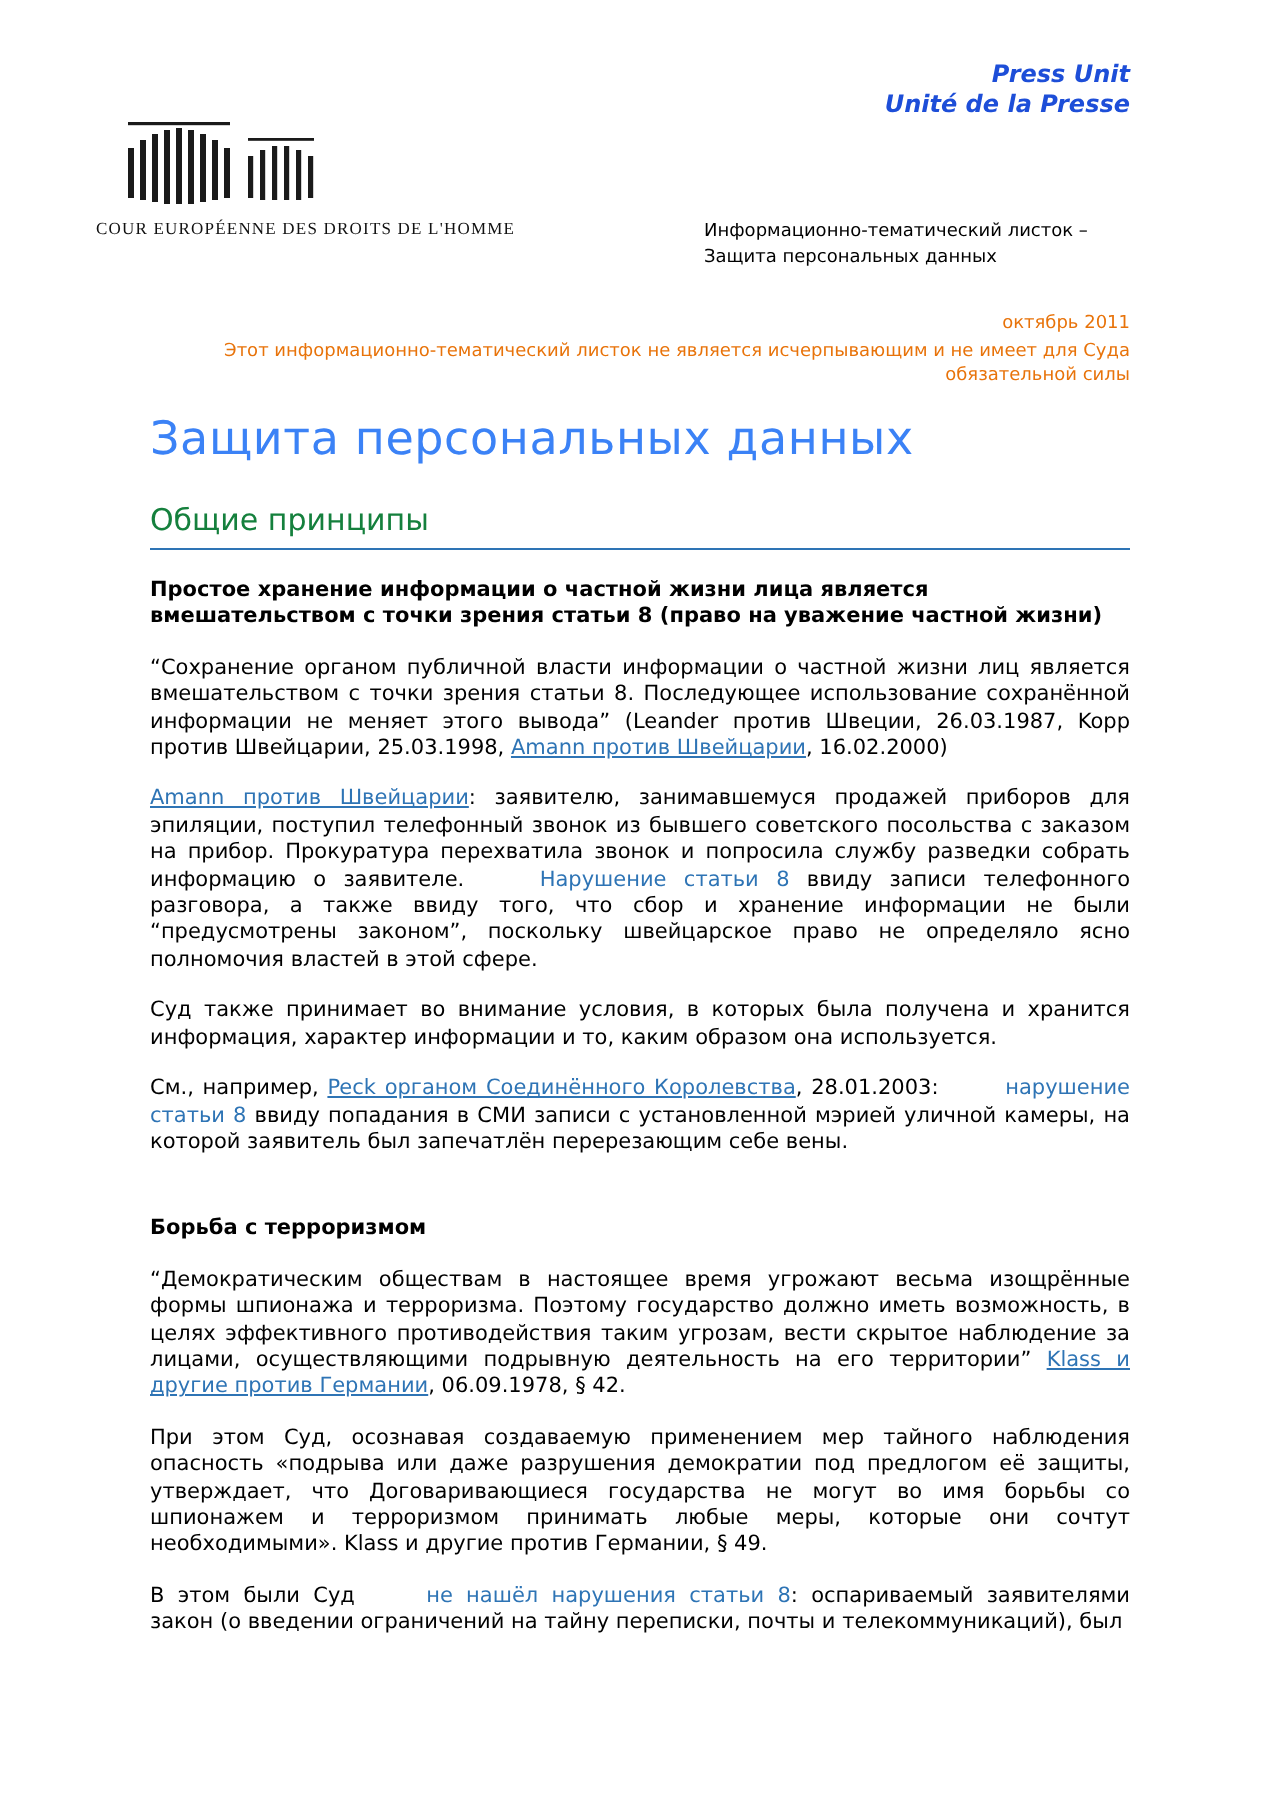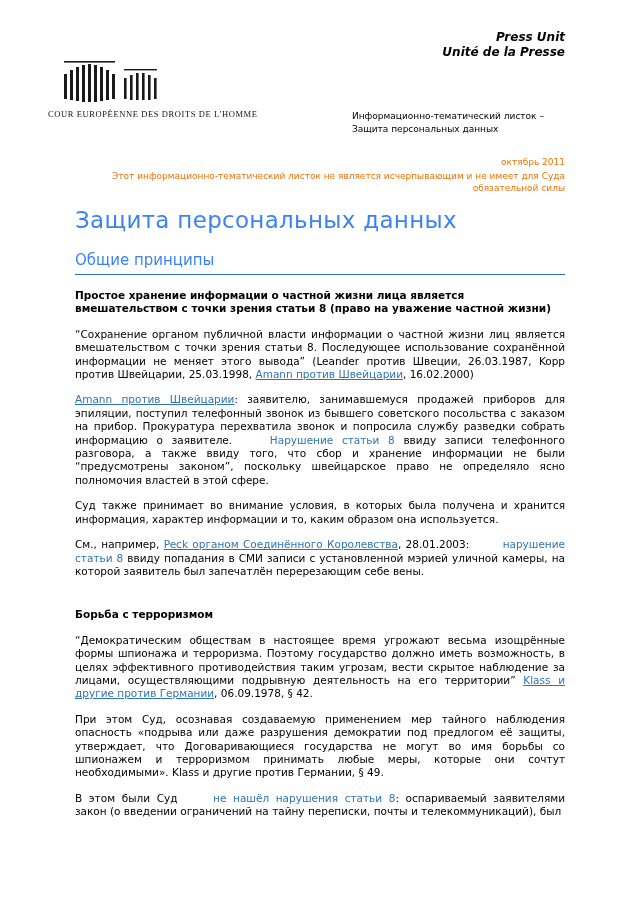--- a/index.html
+++ b/index.html
@@ -10,21 +10,21 @@
     background:#ffffff;
     font-family:"DejaVu Sans", sans-serif;
     color:#000;
     overflow:hidden;
     margin:0 auto;
   }
   
   .press-unit {
     position:absolute; top:30px; right:75px;
     text-align:right;
-    color:#000000;
+    color:#1d4ed8;
     font-weight:bold; font-style:italic;
     font-size:12px; line-height:15px;
   }
   .logo { position:absolute; left:62px; top:56px; }
   .logo-captions {
     position:absolute; left:48px; top:108px;
     font-family:"Liberation Serif", serif;
     font-size:8.5px; line-height:13px;
     letter-spacing:0.6px; color:#111;
     white-space:nowrap;
@@ -43,21 +43,21 @@
   
   .content { position:absolute; left:75px; right:75px; top:206px; }
   .page-title {
     font-size:23px; line-height:28px;
     font-weight:400; color:#3b82f6;
     letter-spacing:0.3px;
   }
   .section-heading {
     margin-top:17px;
     font-size:15px; line-height:18px;
-    font-weight:400; color:#3b82f6;
+    font-weight:400; color:#15803d;
     padding-bottom:5px;
     border-bottom:1px solid #2E74B5;
   }
   .document-body { font-size:10.5px; line-height:13.4px; }
   .document-body p.lead { margin-top:14px; font-weight:bold; }
   .document-body p.paragraph { margin-top:12px; text-align:justify; }
   .document-body h3.subheading { margin-top:30px; font-size:10.5px; font-weight:bold; }
   .seg-link { color:#2E74B5; text-decoration:underline; cursor:pointer; }
   .seg-blue { color:#2E74B5;padding-left:29px; }
 </style>

